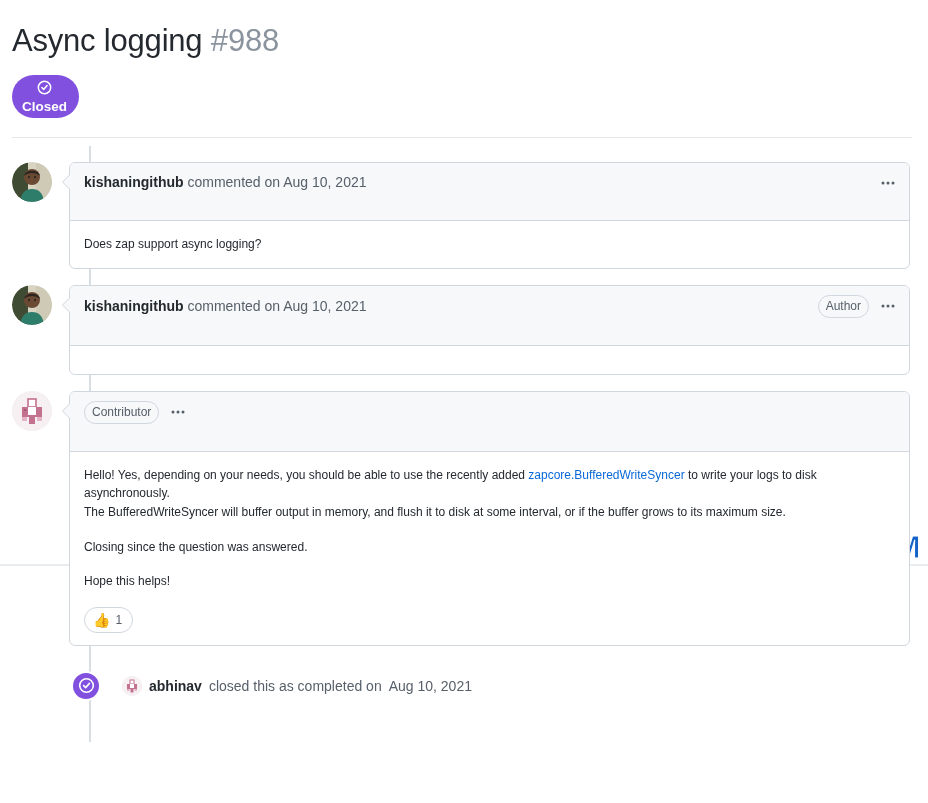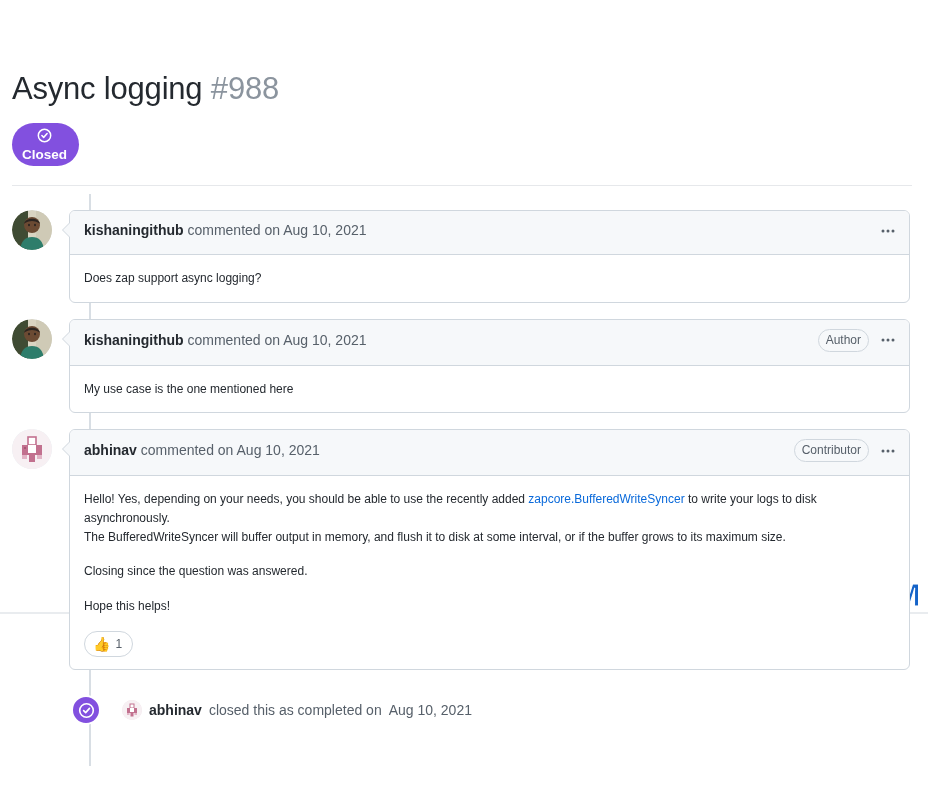--- a/index.html
+++ b/index.html
@@ -4,21 +4,21 @@
 <style>
   * { box-sizing: border-box; }
   html, body {
     margin: 0; padding: 0;
     width: 928px; height: 803px;
     background: #ffffff;
     font-family: "Liberation Sans", "DejaVu Sans", sans-serif;
     color: #24292f;
     overflow: hidden;
   }
-  .page { position: relative; width: 928px; height: 579px; background:#fff;margin-top:48px; }
+  .page { position: relative; width: 928px; height: 579px; background:#fff; }
 
   
   .issue-header { padding: 22px 16px 0 12px; }
   .issue-title {
     font-size: 31px;
     line-height: 1.25;
     font-weight: 400;
     color: #24292f;
     margin: 0;
     letter-spacing: -0.2px;
@@ -118,21 +118,21 @@
     border-top: 8px solid transparent;
     border-bottom: 8px solid transparent;
     border-right: 8px solid #f6f8fa;
   }
   .comment-header {
     display: flex;
     align-items: center;
     background: #f6f8fa;
     border-bottom: 1px solid #d0d7de;
     border-radius: 5px 5px 0 0;
-    padding: 9px 10px 13px 14px;
+    padding: 9px 10px 27px 14px;
     min-height: 39px;
   }
   .comment-head-text {
     font-size: 14px;
     color: #57606a;
     line-height: 1.5;
     flex: 1 1 auto;
     min-width: 0;
     white-space: nowrap;
     overflow: hidden;
@@ -367,21 +367,20 @@
           <span class="role-label">Author</span>
           <span class="kebab">
             <svg width="16" height="16" viewBox="0 0 16 16" fill="currentColor" aria-hidden="true">
               <circle cx="3" cy="8" r="1.5"></circle>
                 <circle cx="8" cy="8" r="1.5"></circle>
                 <circle cx="13" cy="8" r="1.5"></circle>
             </svg>
           </span>
         </div>
         <div class="comment-body">
-          <p>My use case is the one mentioned here</p>
         </div>
       </div>
     </div>
 
     <div class="tl-item">
       <div class="avatar">
         <svg viewBox="0 0 40 40" aria-hidden="true">
           <defs>
             <clipPath id="c3">
                 <circle cx="20" cy="20" r="20"></circle>
@@ -394,21 +393,20 @@
             <rect x="16" y="16" width="8" height="8" fill="#ffffff"></rect>
             <rect x="17" y="26" width="6" height="7" fill="#c2718f"></rect>
             <rect x="10" y="26" width="5" height="4" fill="#e2b4c6"></rect>
             <rect x="25" y="26" width="5" height="4" fill="#e2b4c6"></rect>
             <circle cx="13" cy="19" r="1" fill="#a14d6b"></circle>
           </g>
         </svg>
       </div>
       <div class="comment">
         <div class="comment-header">
-          <span class="comment-head-text"><span class="user">abhinav</span> <span>commented on</span> <span>Aug 10, 2021</span></span>
           <span class="role-label">Contributor</span>
           <span class="kebab">
             <svg width="16" height="16" viewBox="0 0 16 16" fill="currentColor" aria-hidden="true">
               <circle cx="3" cy="8" r="1.5"></circle>
                 <circle cx="8" cy="8" r="1.5"></circle>
                 <circle cx="13" cy="8" r="1.5"></circle>
             </svg>
           </span>
         </div>
         <div class="comment-body">

